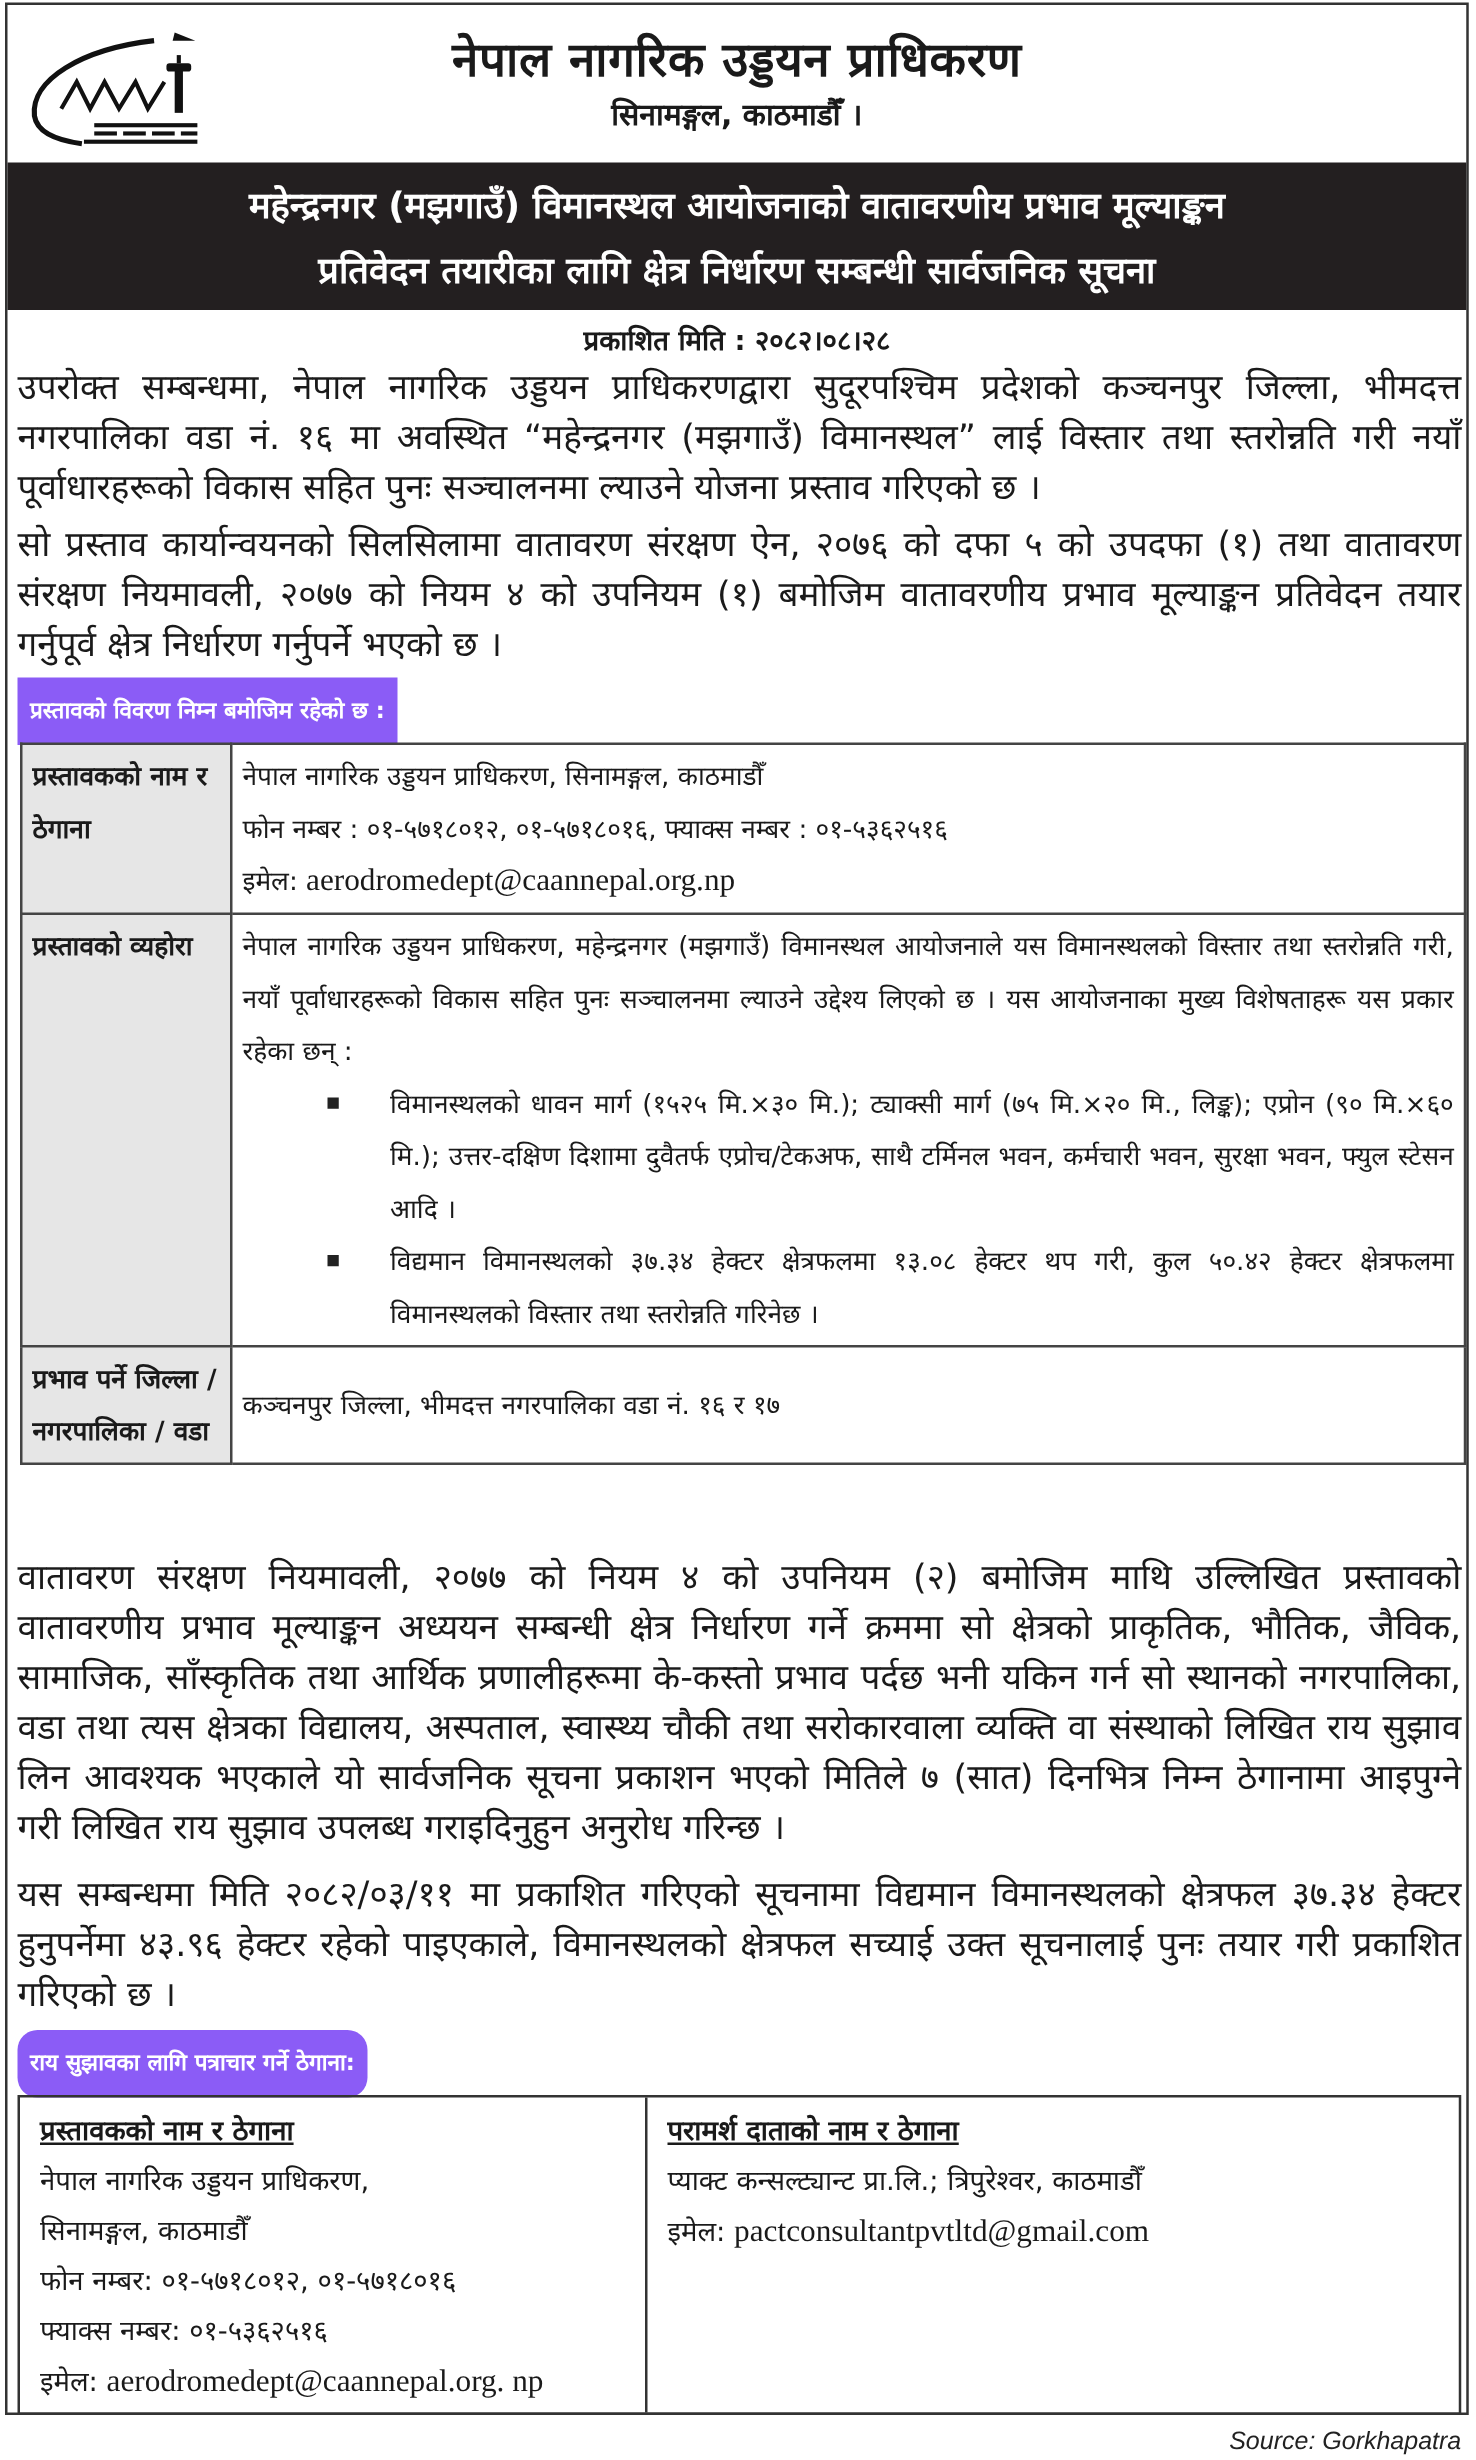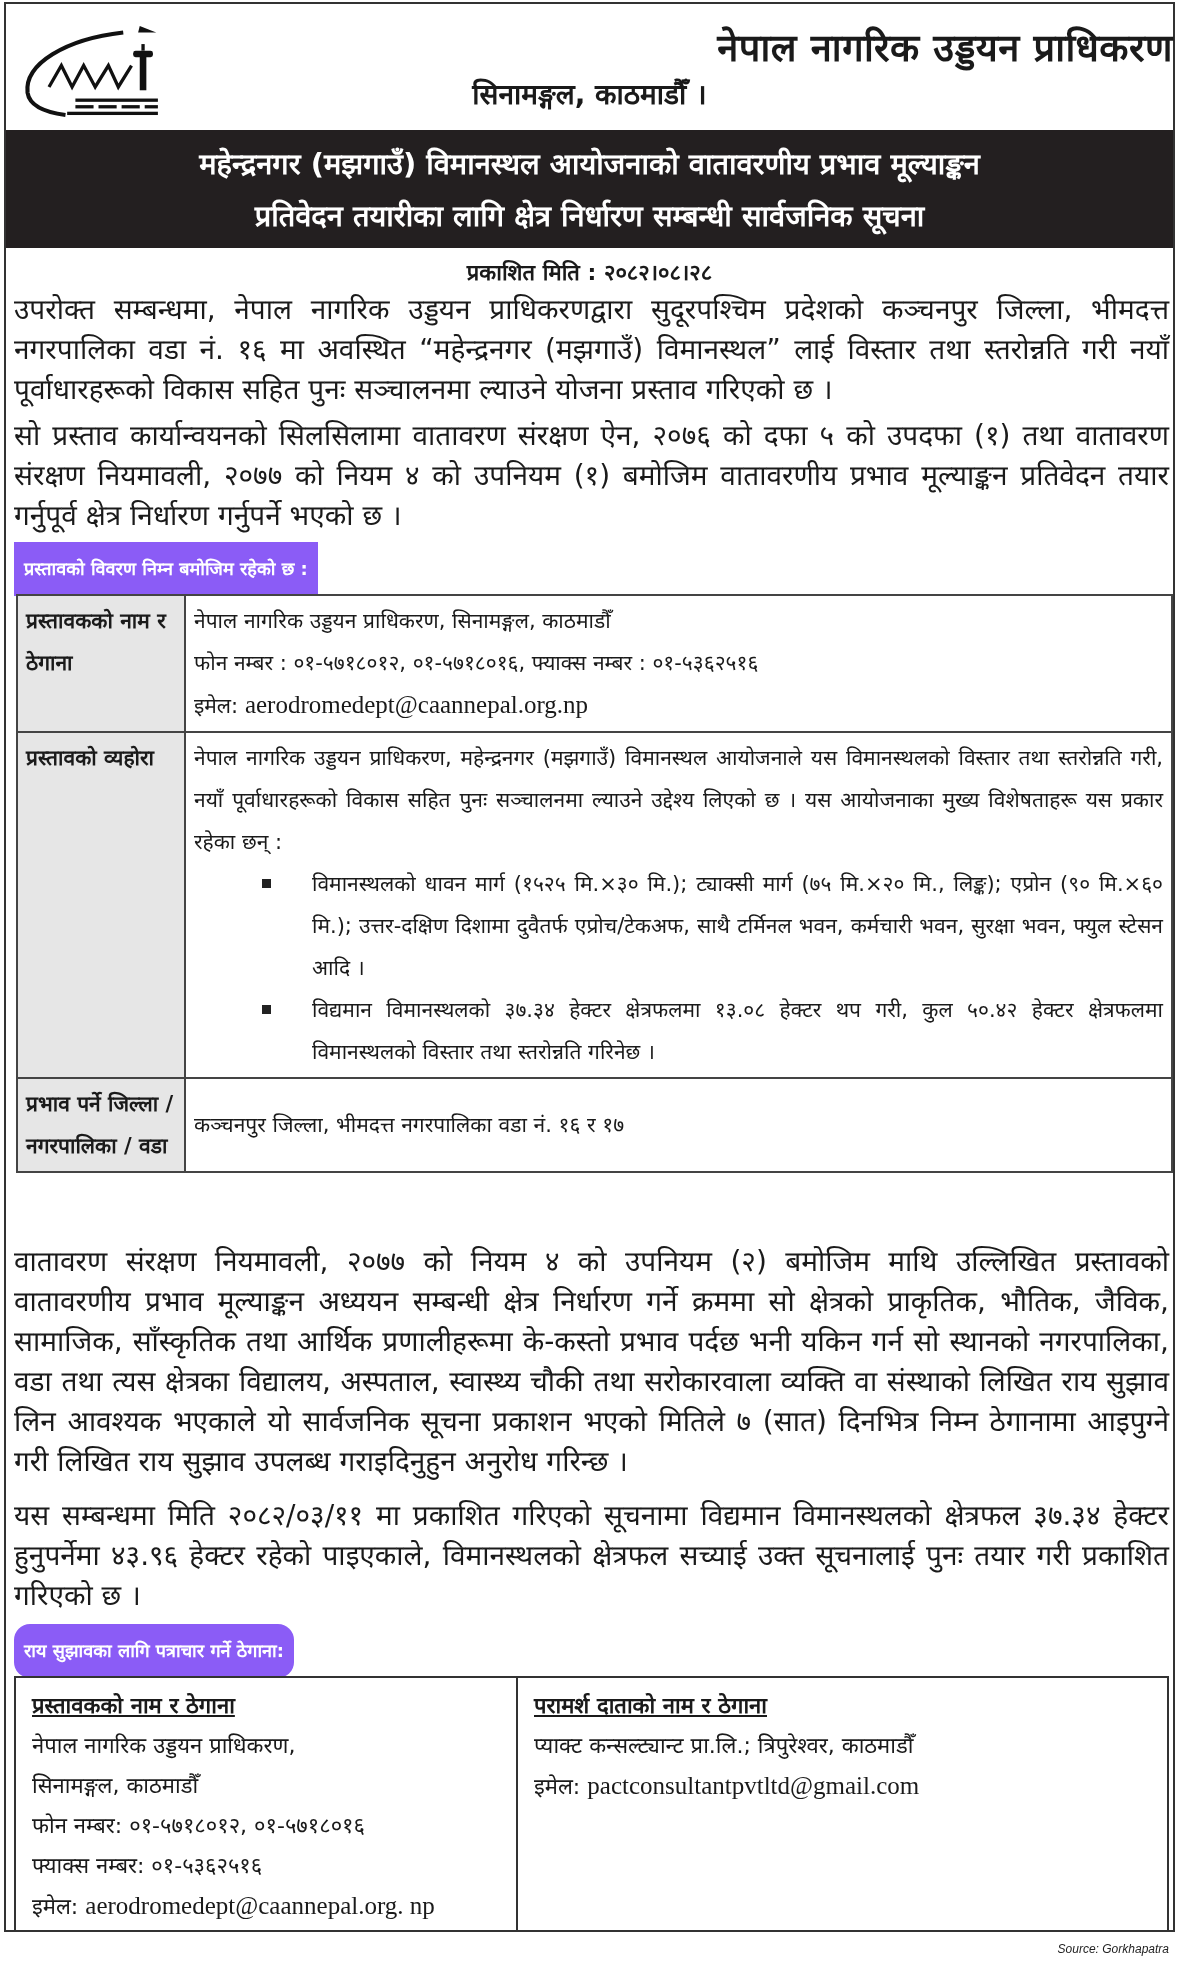--- a/index.html
+++ b/index.html
@@ -3,24 +3,24 @@
 <meta charset="utf-8">
 <style>
   html, body { margin: 0; padding: 0; background: #ffffff; }
   body { width: 1181px; height: 1968px; position: relative; overflow: hidden;
          font-family: "DejaVu Sans", sans-serif; color: #1a1a1a; }
   .frame { position: absolute; left: 4px; top: 2px; width: 1171px; height: 1930px;
            border: 2px solid #333; box-sizing: border-box; }
   
   .header { position: absolute; left: 0; top: 0; width: 100%; height: 126px; }
   .logo { position: absolute; left: 10px; top: 8px; width: 165px; height: 112px; }
-  .org-name { position: absolute; left: 0; right: 0; top: 16px; text-align: right;
+  .org-name { position: absolute; left: 0; right: 0; top: 16px; text-align: center;
               font-size: 38px; font-weight: bold; letter-spacing: 0.5px; }
   .org-addr { position: absolute; left: 0; right: 0; top: 70px; text-align: center;
-              font-size: 28px; font-weight: bold; }
+              font-size: 24px; font-weight: bold; }
   .title-band { position: absolute; left: 0; top: 126px; width: 100%; height: 118px;
                 background: #231f20; color: #ffffff; text-align: center; }
   .title-line { font-size: 29px; font-weight: bold; line-height: 52px; }
   .title-line.first { margin-top: 8px; }
   .pubdate { position: absolute; left: 0; right: 0; top: 252px; text-align: center;
              font-size: 22px; font-weight: bold; }
   .para { position: absolute; left: 8px; width: 1155px; font-size: 28px; line-height: 40px;
           text-align: justify; }
   .section-label { position: absolute; left: 8px; background: #8b5cf6; color: #fff;
                    font-size: 18px; font-weight: bold; padding: 10px 10px; line-height: 34px; }
@@ -36,21 +36,21 @@
   .bullets li::before { content: ""; position: absolute; left: -50px; top: 16px;
                         width: 9px; height: 9px; background: #222; }
   
   .addr-box { position: absolute; left: 12px; top: 1675px; width: 1155px; height: 256px;
               border: 2px solid #333; box-sizing: border-box; display: flex; }
   .addr-col { padding: 8px 16px; font-size: 22px; line-height: 40px; box-sizing: border-box; }
   .addr-col.left { width: 502px; border-right: 2px solid #333; }
   .addr-col.right { flex: 1; }
   .addr-head { font-weight: bold; text-decoration: underline; }
   .email { font-family: "Liberation Serif", serif; font-size: 25px; }
-  .source { position: absolute; right: 12px; top: 1942px; font-size: 12px; font-style: italic;
+  .source { position: absolute; right: 12px; top: 1942px; font-size: 20px; font-style: italic;
             font-family: "Liberation Sans", sans-serif; color: #222; }
 </style>
 </head>
 <body>
 
 <div class="frame">
 
   <div class="header">
     <svg class="logo" viewBox="0 0 200 130">
       <path d="M130 22 C 60 30, 10 60, 14 95 C 16 108, 30 118, 60 122" fill="none" stroke="#111" stroke-width="5"></path>

